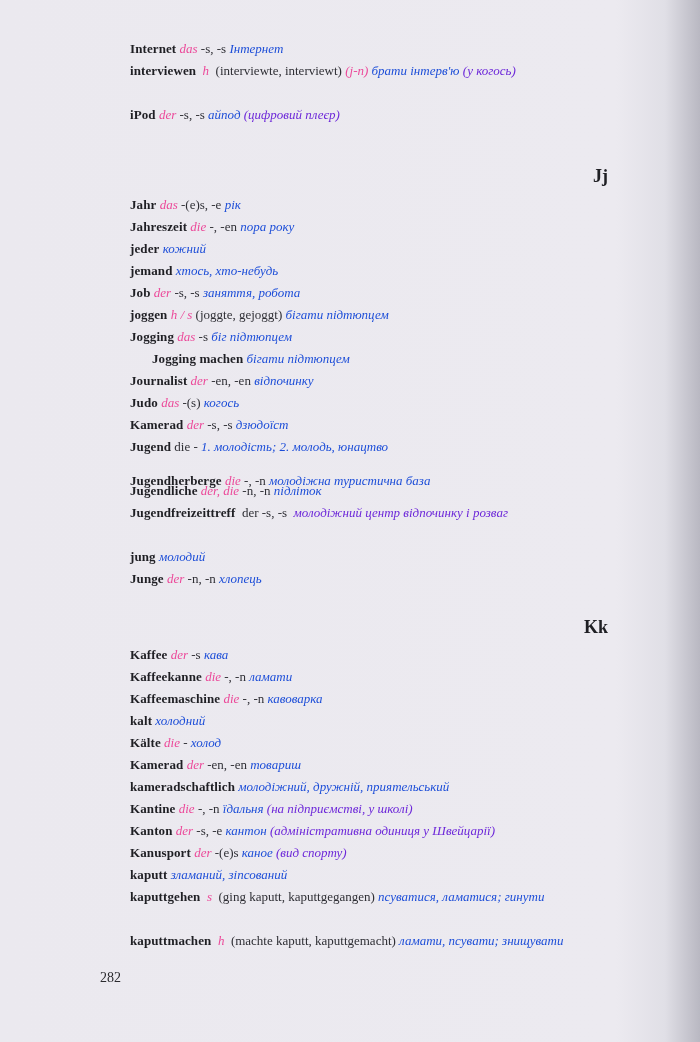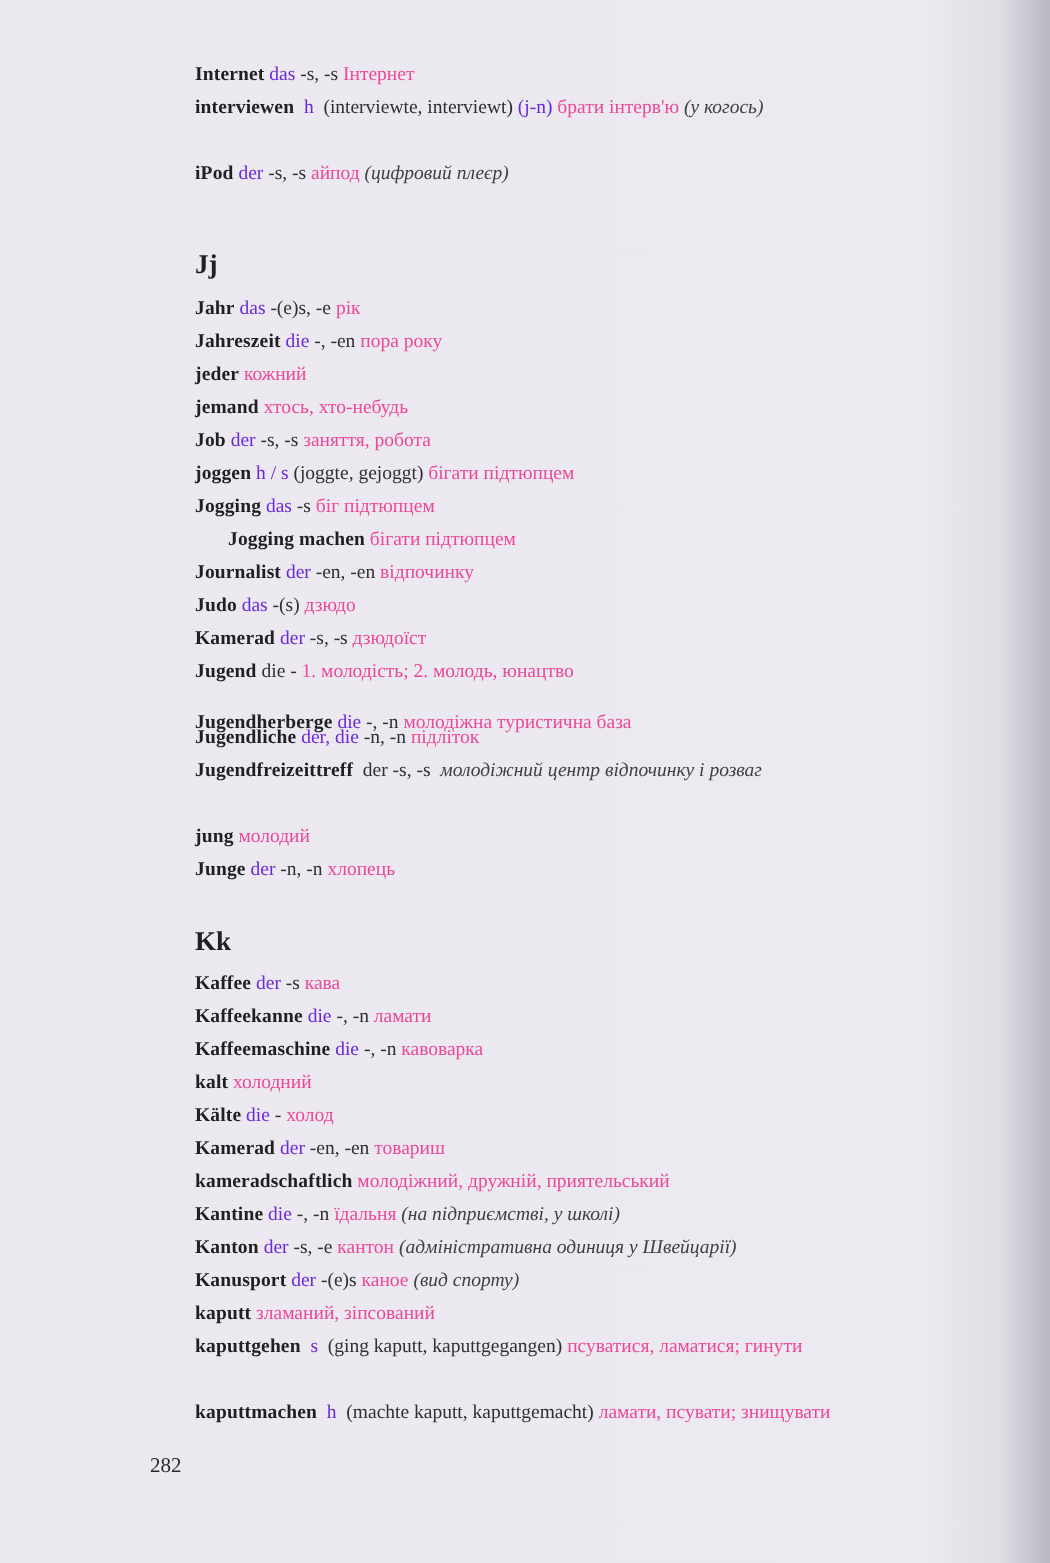--- a/index.html
+++ b/index.html
@@ -11,26 +11,26 @@
     position: relative;
   }
   .page { position: absolute; left: 130px; top: 0; width: 478px; }
   .entry {
     position: absolute; left: 0; width: 478px;
     font-size: 13px; line-height: 22px;
     text-align: justify;
   }
   .entry.indent { left: 22px; }
   .hw { font-weight: bold; color: #1f1f24; letter-spacing: 0.1px; }
-  .gram { color: #6d28d9; }
+  .gram { font-style: italic; color: #ec4899; }
   .forms { color: #2f2f35; }
-  .trans { color: #ec4899; }
-  .note { font-style: italic; color: #404040; }
+  .trans { color: #1d4ed8; font-style: italic; }
+  .note { font-style: italic; color: #6d28d9; }
   .letter-heading {
-    position: absolute; left: 0; width: 478px; text-align: left;
+    position: absolute; left: 0; width: 478px; text-align: right;
     font-weight: bold; font-size: 18px; color: #1f1f24;
   }
   .page-number {
     position: absolute; left: 62px; top: 970px;
     font-family: "Liberation Serif", serif; font-size: 14px; color: #2a2a2e; margin-left: 38px;
   }
 </style>
 </head>
 <body>
 
@@ -105,21 +105,21 @@
   <div class="entry" style="top:370px">
     <span class="hw">Journalist</span>
     <span class="gram">der</span>
     <span class="forms">-en, -en</span>
     <span class="trans">відпочинку</span>
   </div>
   <div class="entry" style="top:392px">
     <span class="hw">Judo</span>
     <span class="gram">das</span>
     <span class="forms">-(s)</span>
-    <span class="trans">дзюдо</span>
+    <span class="trans">когось</span>
   </div>
   <div class="entry" style="top:414px">
     <span class="hw">Kamerad</span>
     <span class="gram">der</span>
     <span class="forms">-s, -s</span>
     <span class="trans">дзюдоїст</span>
   </div>
   <div class="entry" style="top:436px">
     <span class="hw">Jugend</span>
     <span class="forms">die -</span>

